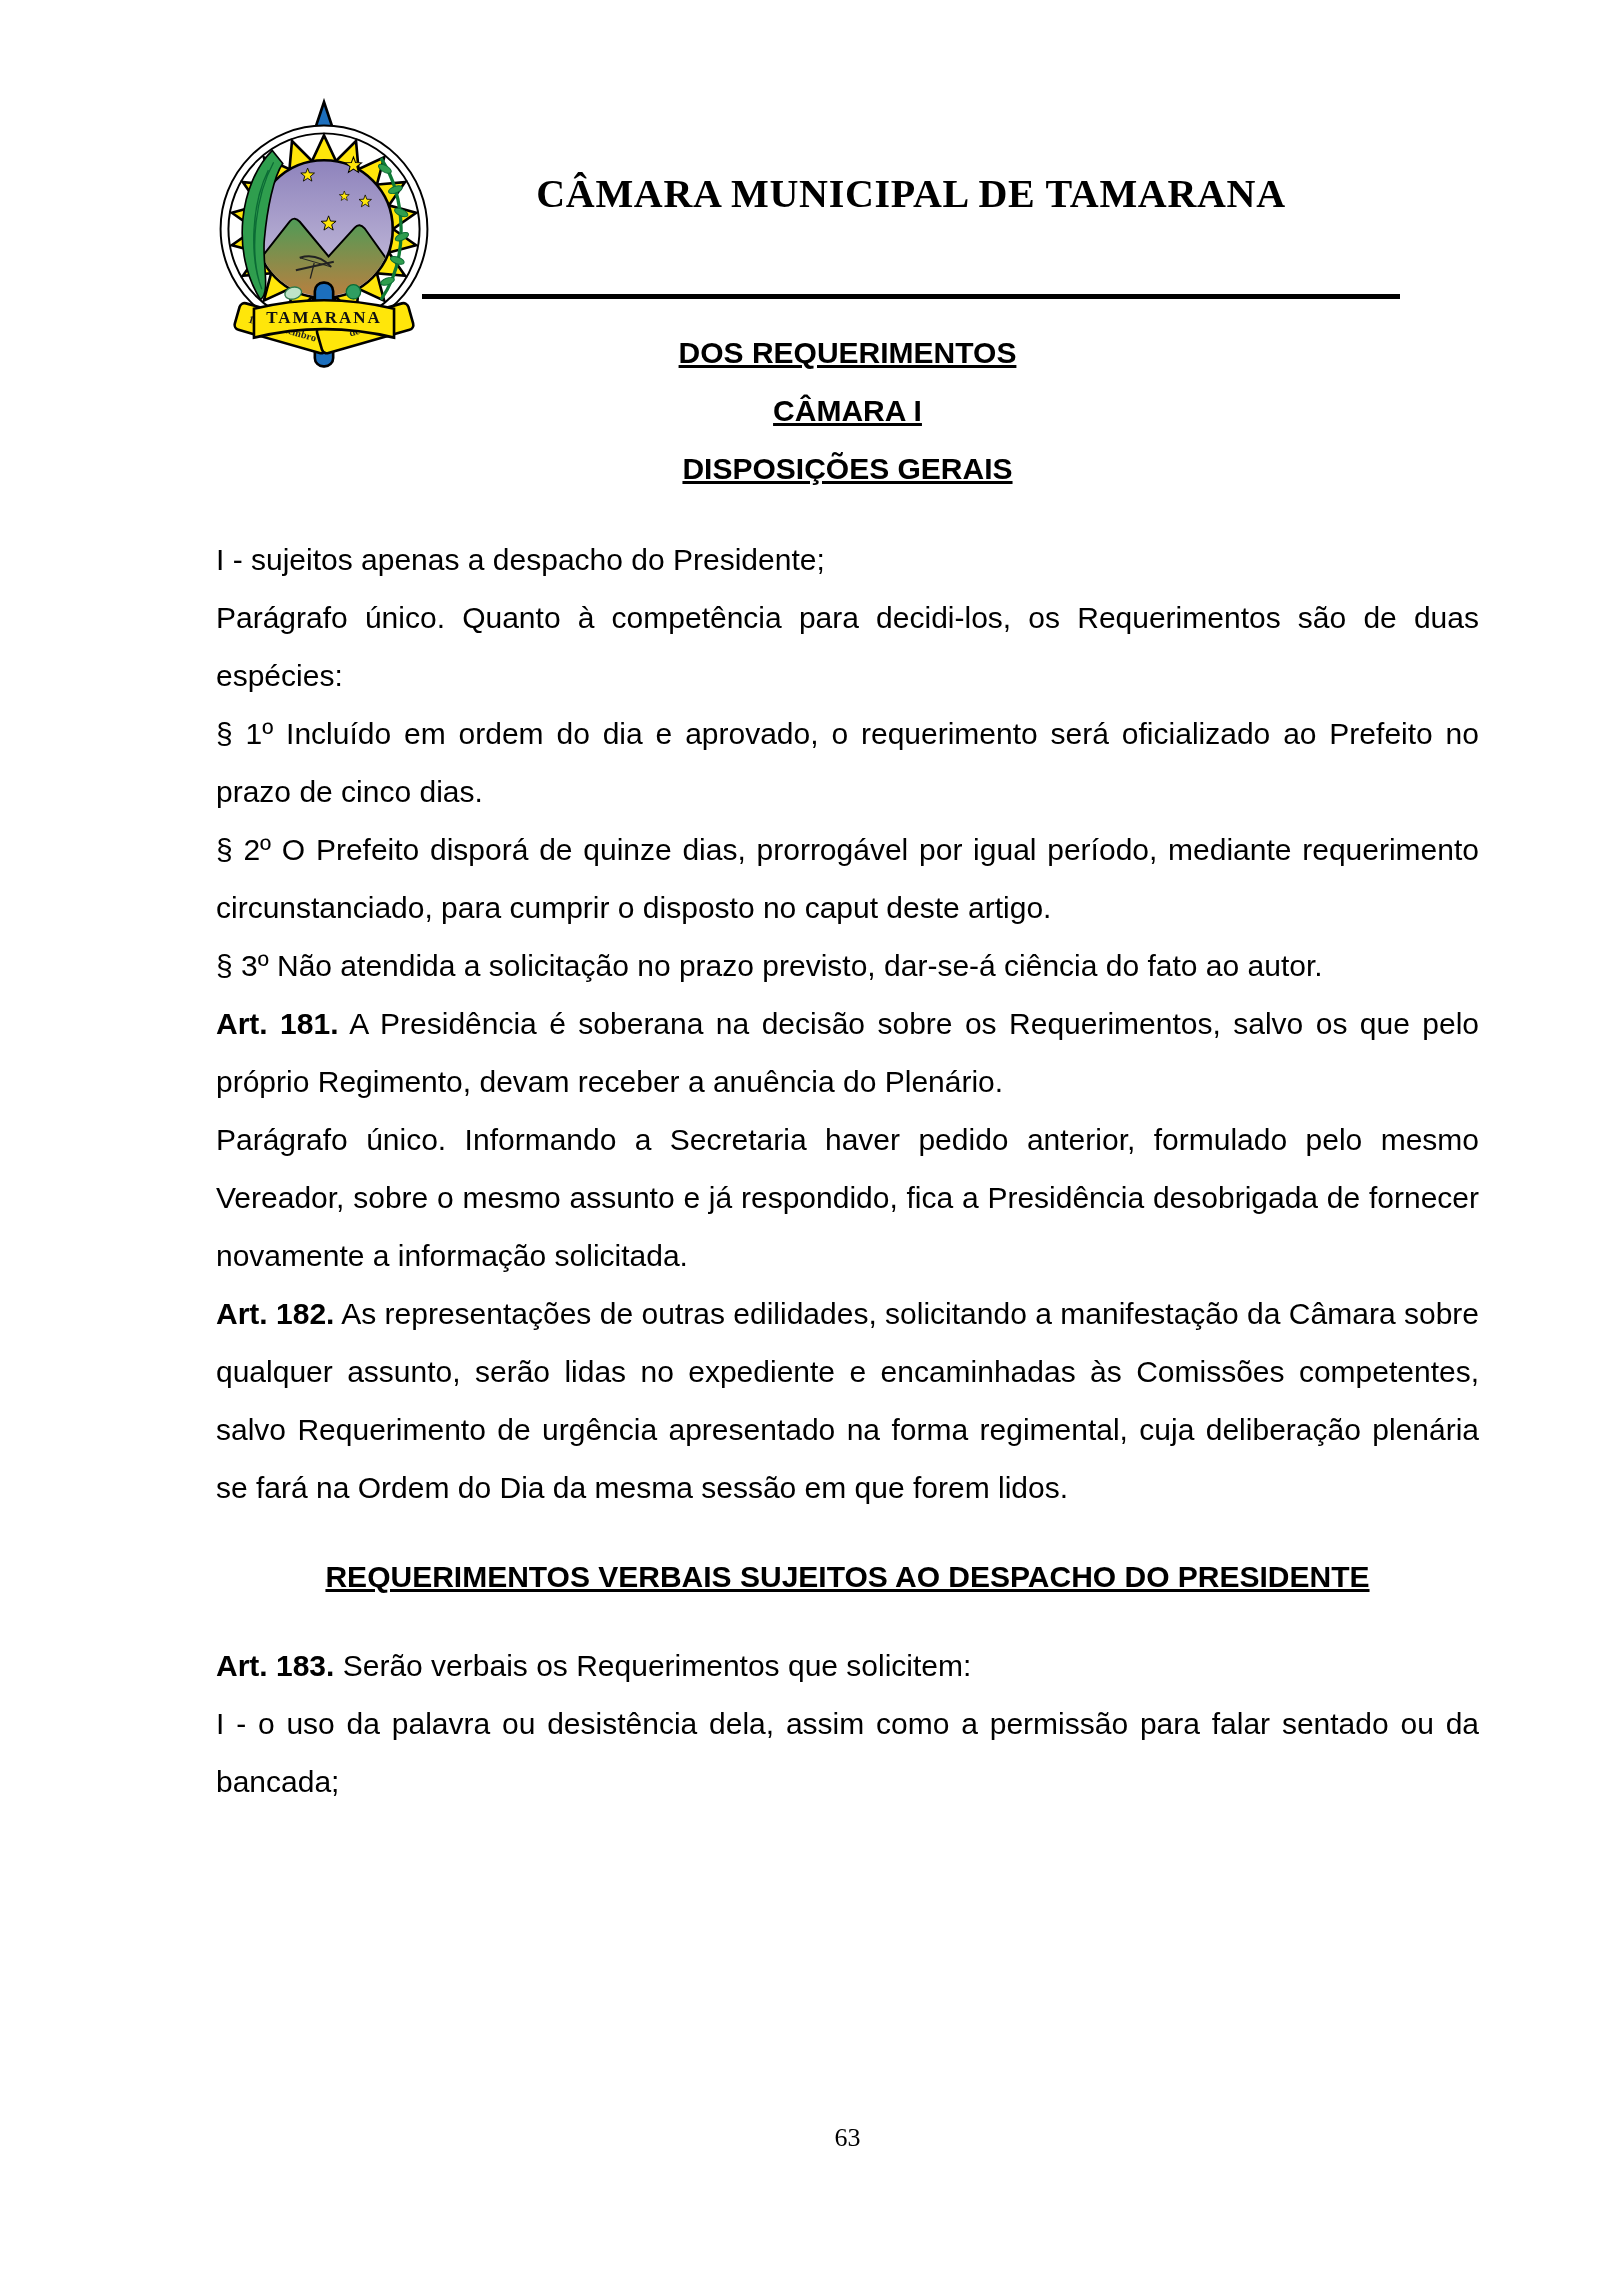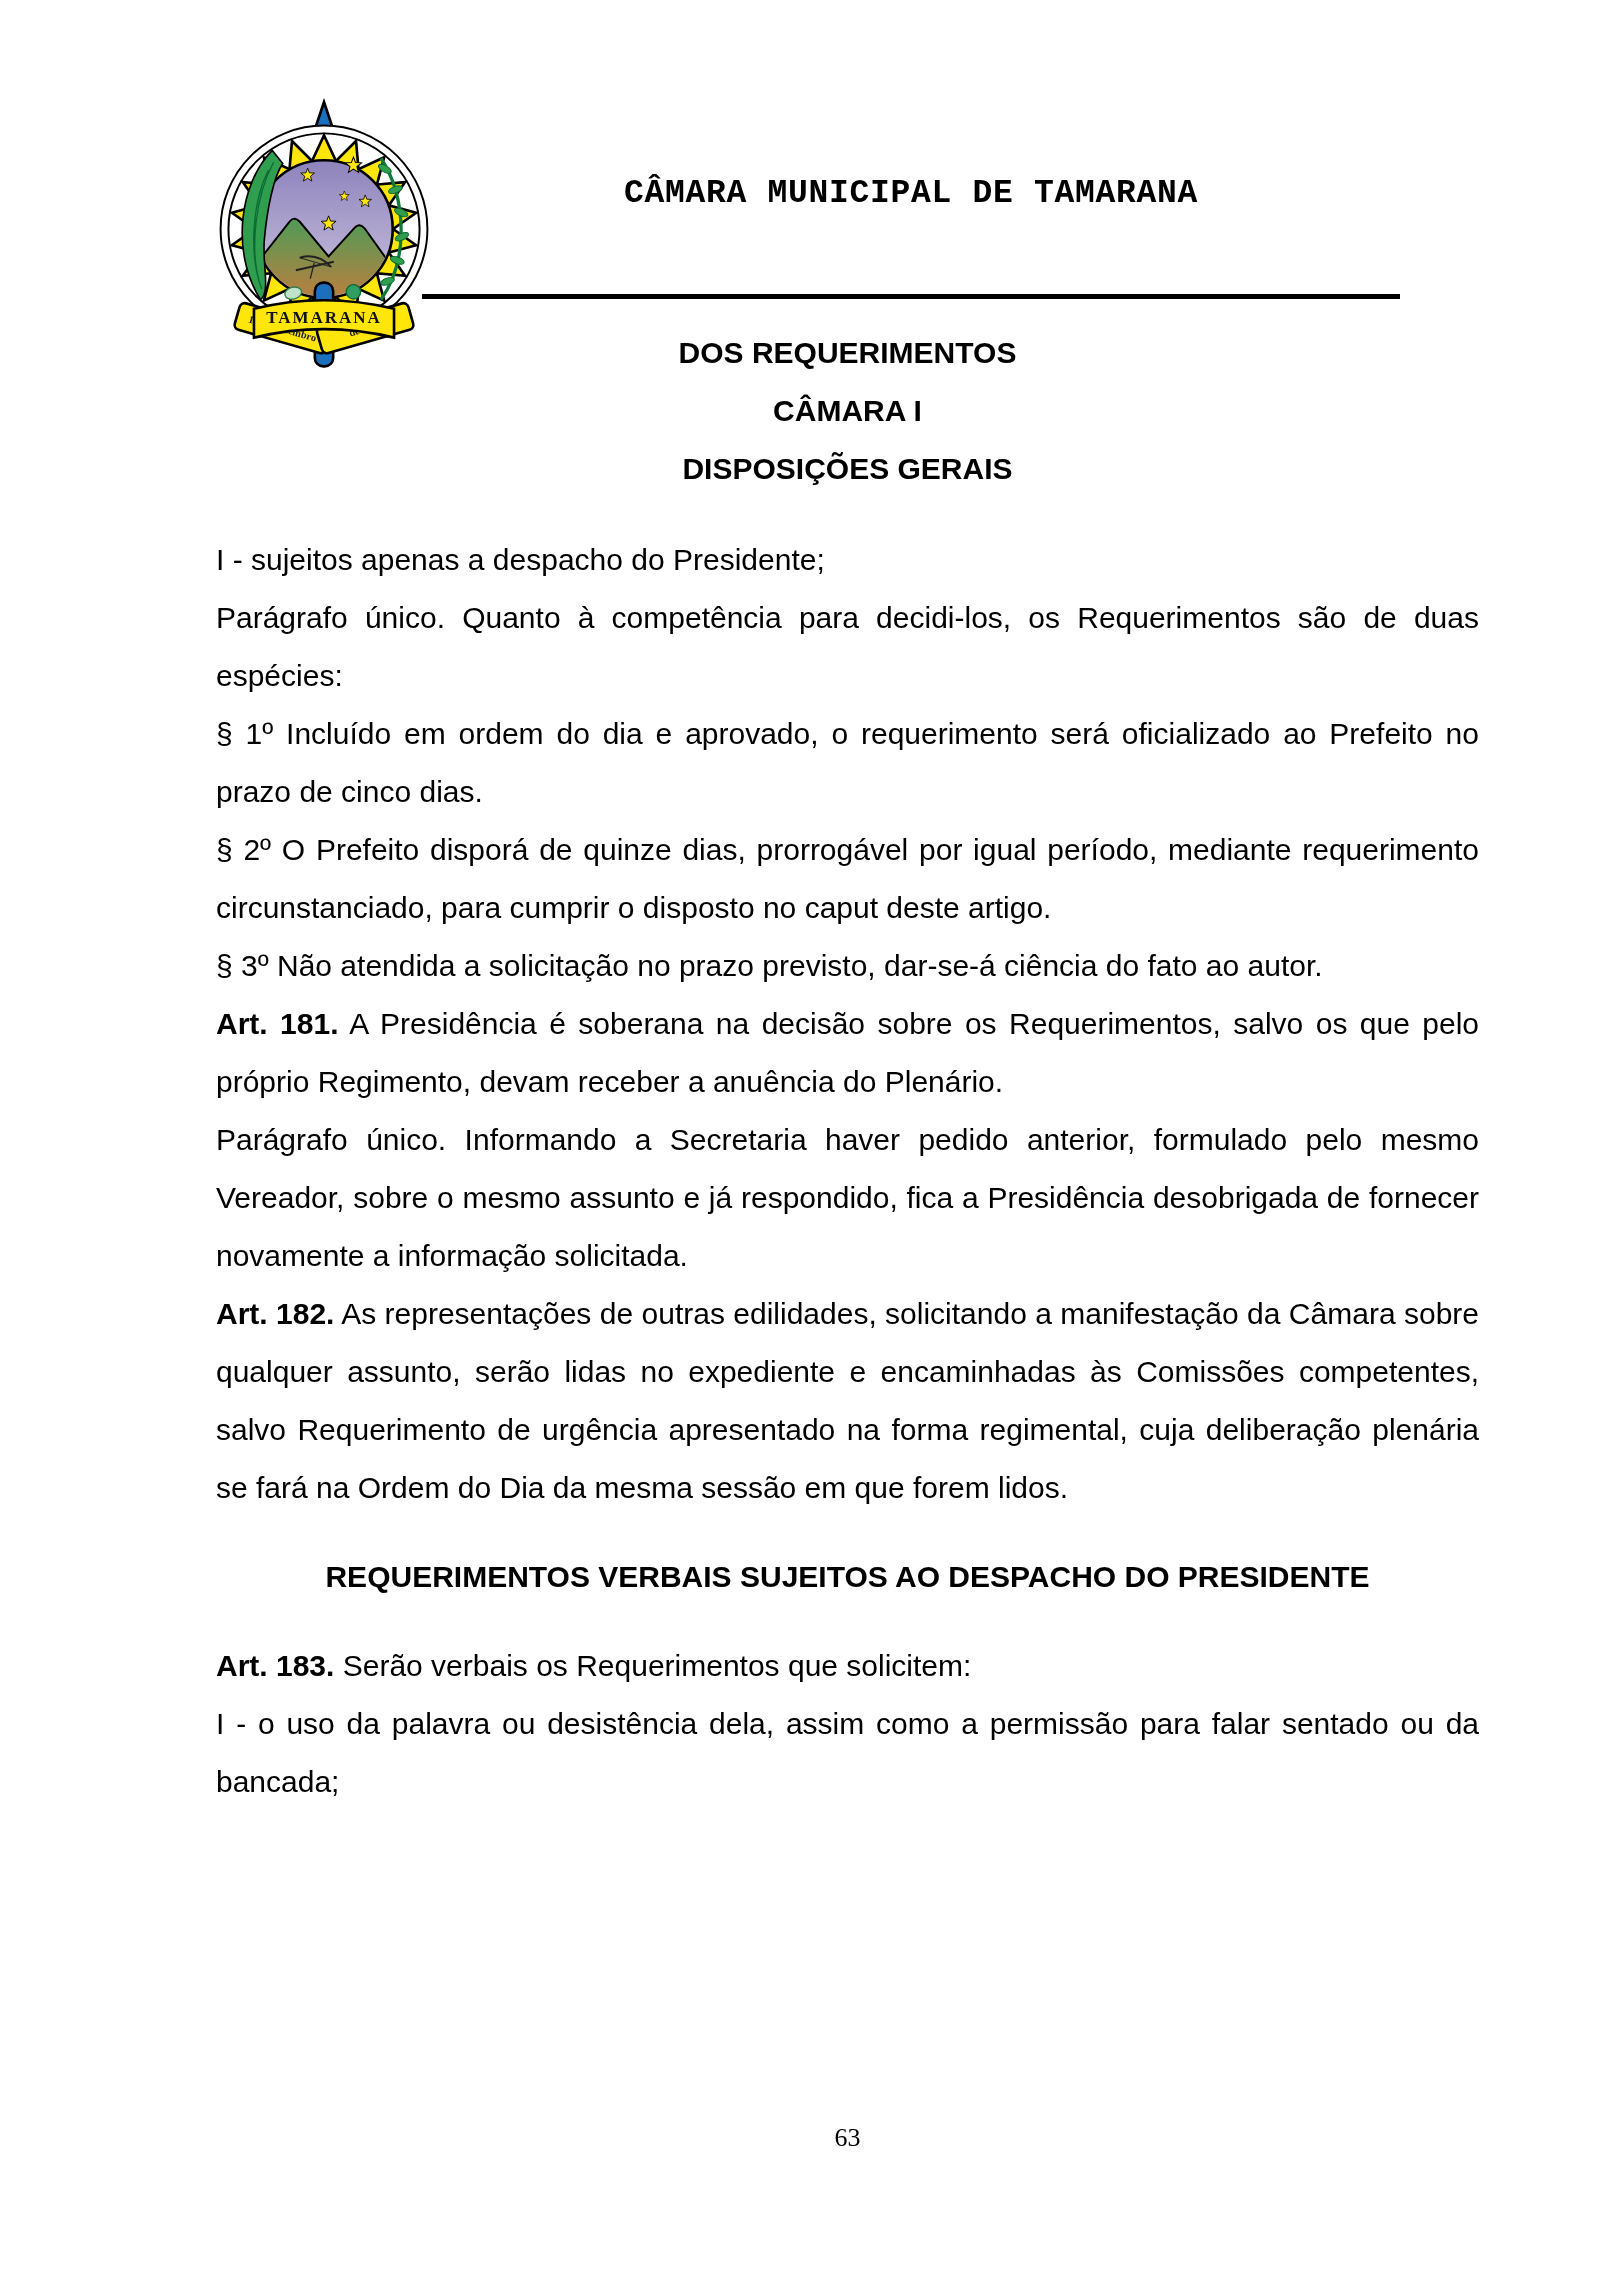--- a/index.html
+++ b/index.html
@@ -3,28 +3,28 @@
 <meta charset="utf-8">
 <style>
   * { margin:0; padding:0; box-sizing:border-box; }
   html, body { width:1623px; height:2295px; background:#ffffff; }
   body { position:relative; font-family:"Liberation Sans", sans-serif; color:#000; overflow:hidden; }
 
   .logo { position:absolute; left:216px; top:98px; width:216px; height:275px; }
 
   .hdr { position:absolute; left:422px; top:171px; width:978px; text-align:center;
          font-family:"Liberation Serif", serif; font-weight:bold; }
-  .hdr .t1 { font-size:33px; line-height:46px; letter-spacing:0.7px;font-family:Liberation Mono, monospace; }
+  .hdr .t1 { font-size:40px; line-height:46px; letter-spacing:0.7px; }
   .hdr .t2 { font-size:30px; line-height:38px; font-style:italic; margin-top:2.6px; }
 
   .rule { position:absolute; left:422px; top:294px; width:978px; height:4.6px; background:#000; }
 
   .content { position:absolute; left:216px; top:324px; width:1263px;
              font-size:30px; line-height:58px; }
-  .center { text-align:center; }
+  .center { text-align:center;text-decoration:underline; }
   .b { font-weight:bold; }
   .para { text-align:justify; }
   .lead { font-weight:bold; }
   .sp-lg { height:33px; }
   .sp-md { height:31px; }
 
   .pagenum { position:absolute; left:216px; top:2118px; width:1263px; text-align:center;
              font-family:Liberation Serif, serif; font-size:26px; line-height:39px; }
 </style>
 </head>

